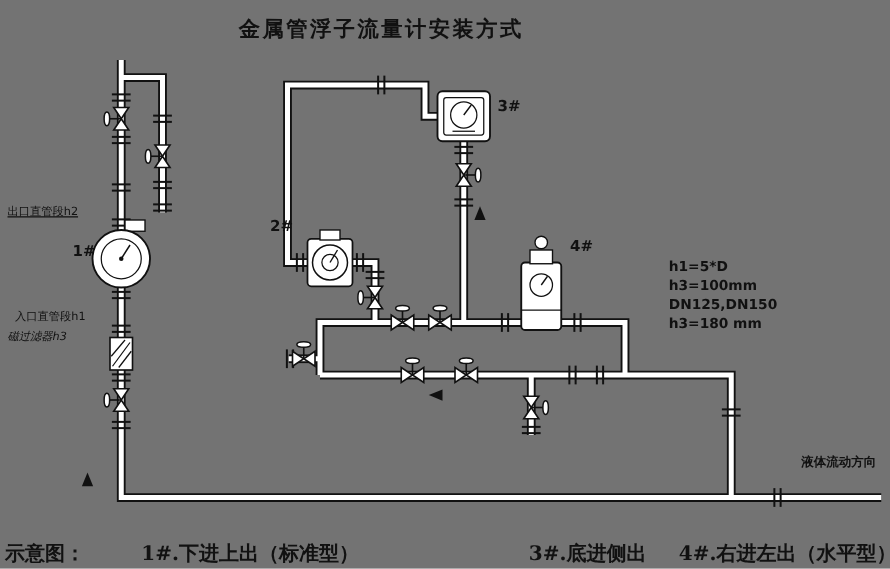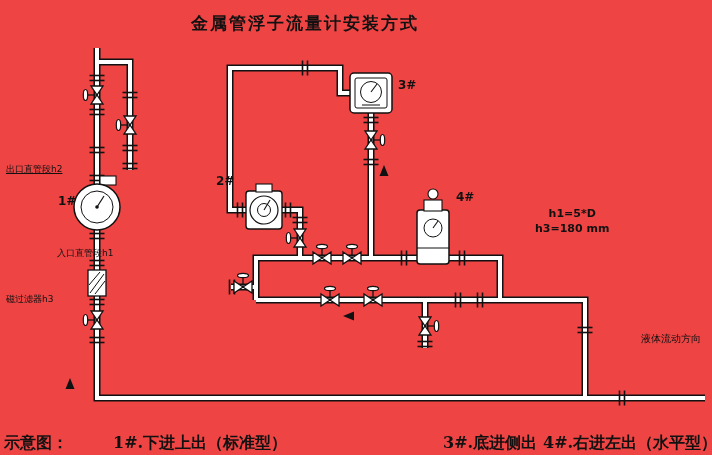--- a/index.html
+++ b/index.html
@@ -1,29 +1,29 @@
 <!DOCTYPE html>
 <html><head>
 <meta charset="utf-8">
 <style>
   * { margin:0; padding:0; box-sizing:border-box; }
   html,body { width:712px; height:455px; background:#fff; }
   body { font-family:"DejaVu Sans","Liberation Sans",sans-serif; color:#111; }
-  .canvas { position:relative; width:712px; height:455px; background:#ef4444; overflow:hidden; }
+  .canvas { position:relative; width:712px; height:455px; background:#737373; overflow:hidden; }
   svg { position:absolute; left:0; top:0; }
   .lbl { position:absolute; color:#111; white-space:nowrap; }
   .title { font-family:"DejaVu Serif","Liberation Serif",serif; font-weight:bold;
            font-size:17px; letter-spacing:2px; left:150px; top:12px; width:310px;
            text-align:center; }
   .small { font-size:9px; }
   .mnum  { font-size:12px; font-weight:bold; }
   .specs { position:absolute; left:535px; top:206px; font-size:11px; font-weight:bold;
-           line-height:15px;text-align:center; }
-  .flow  { position:absolute; left:641px; top:332px; width:60px; font-size:10px;
-           font-weight:normal; white-space:normal; line-height:13px; }
+           line-height:15px; }
+  .flow  { position:absolute; left:641px; top:364px; width:60px; font-size:10px;
+           font-weight:bold; white-space:normal; line-height:13px; }
   .legend-item { position:absolute; top:433px; font-size:16px; font-weight:bold;
            font-family:"DejaVu Serif","Liberation Serif",serif; white-space:nowrap; }
 </style>
 </head>
 <body>
 
 <div class="canvas">
 
   <svg width="712" height="455" viewBox="0 0 712 455">
     <defs>
@@ -150,33 +150,35 @@
       <circle cx="433" cy="194" r="5" fill="#fff" stroke="#111" stroke-width="1.1"></circle>
       <circle cx="433" cy="228" r="9" fill="#fff" stroke="#111" stroke-width="1"></circle>
       <line x1="433" y1="228" x2="438" y2="221" stroke="#111" stroke-width="1.1"></line>
       <line x1="417" y1="248" x2="449" y2="248" stroke="#111" stroke-width="1"></line>
     </g>
   </svg>
 
   <div class="lbl title">金属管浮子流量计安装方式</div>
 
   <div class="lbl small" style="left:6px;  top:163px;text-decoration:underline;">出口直管段h2</div>
-  <div class="lbl small" style="left:12px; top:247px;margin-left:45px;">入口直管段h1</div>
-  <div class="lbl small" style="left:6px;  top:293px;">磁过滤器h3</div>
+  <div class="lbl small" style="left:12px; top:247px;">入口直管段h1</div>
+  <div class="lbl small" style="left:6px;  top:263px;font-style:italic;">磁过滤器h3</div>
 
   <div class="lbl mnum" style="left:58px;  top:194px;">1#</div>
   <div class="lbl mnum" style="left:216px; top:174px;">2#</div>
   <div class="lbl mnum" style="left:398px; top:78px;">3#</div>
   <div class="lbl mnum" style="left:456px; top:190px;">4#</div>
 
   <div class="specs">
     <div>h1=5*D</div>
+    <div>h3=100mm</div>
+    <div>DN125,DN150</div>
     <div>h3=180 mm</div>
   </div>
 
   <div class="flow">液体流动方向</div>
 
   <div class="legend-item" style="left:4px;">示意图：</div>
   <div class="legend-item" style="left:113px;text-align:right;">1#.下进上出（标准型）</div>
-  <div class="legend-item" style="left:423px;margin-left:20px;">3#.底进侧出</div>
+  <div class="legend-item" style="left:423px;">3#.底进侧出</div>
   <div class="legend-item" style="left:543px;">4#.右进左出（水平型）</div>
 
 </div>
 
 </body></html>

